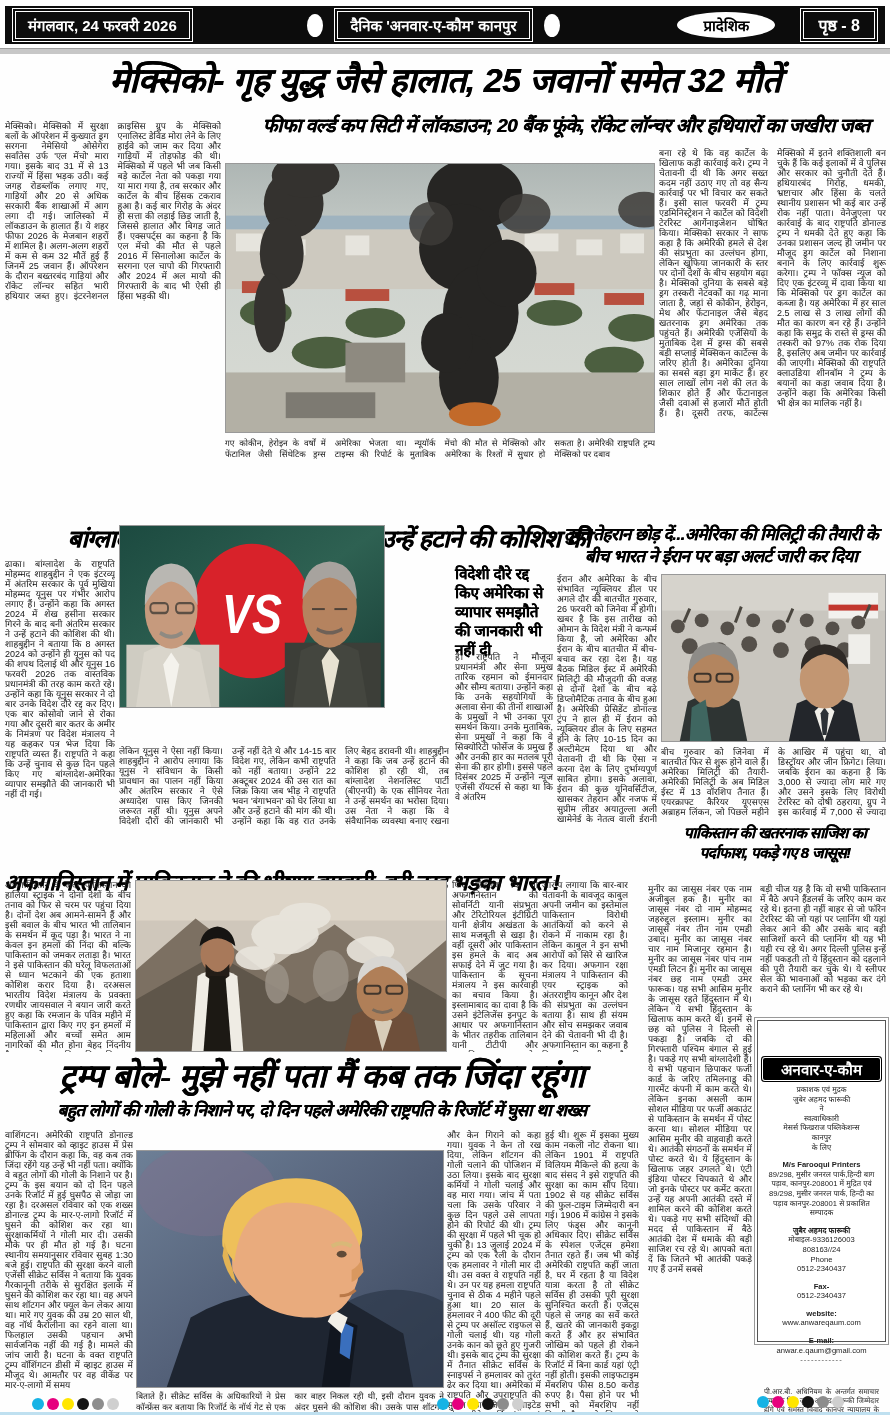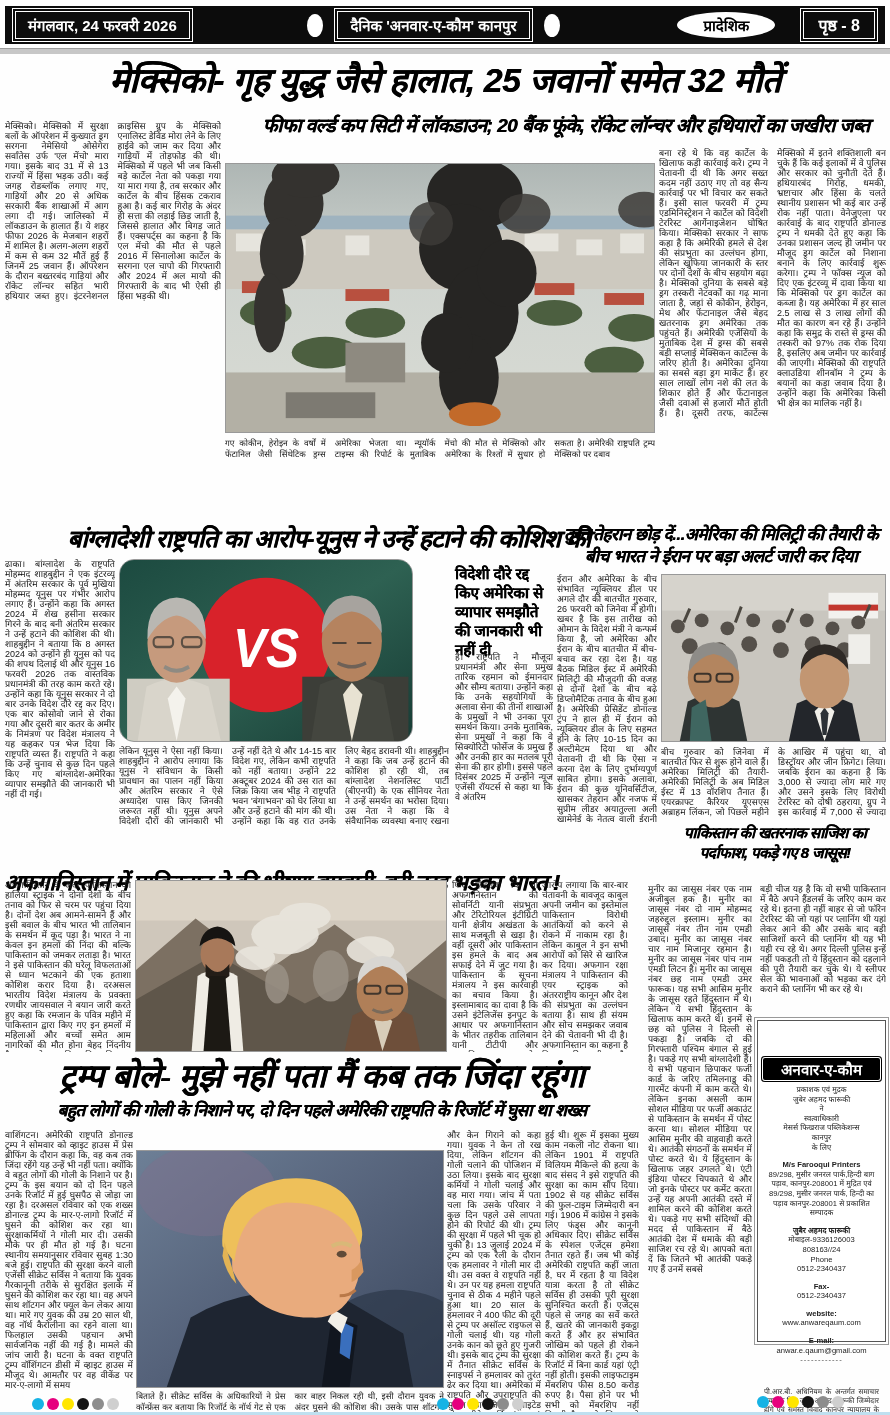--- a/index.html
+++ b/index.html
@@ -27,21 +27,21 @@
   .photo svg{display:block;width:100%;height:100%;}
   
   .mx-hl{top:56px;left:4px;width:882px;font-size:34px;text-align:center;white-space:nowrap;}
   .mx-sub{top:112px;left:246px;width:640px;font-size:19px;white-space:nowrap;text-align:center;}
   .mx-left{top:121px;left:5px;width:216px;height:396px;}
   .mx-photo{top:163px;left:225px;width:430px;height:270px;}
   .mx-right{top:148px;left:659px;width:227px;height:370px;}
   .mx-strip{top:438px;left:225px;width:430px;height:78px;font-size:8.5px;line-height:10.8px;}
   .bd-hl{top:521px;left:4px;width:650px;font-size:24px;white-space:nowrap;text-align:center;}
   .bd-left{top:559px;left:5px;width:110px;height:266px;}
-  .bd-photo{top:559px;left:119px;width:294px;height:183px;border-radius:15px;}
+  .bd-photo{top:525px;left:119px;width:266px;height:183px;}
   .bd-sub{top:564px;left:455px;width:98px;font-size:15px;font-weight:bold;line-height:19px;color:#000;position:absolute;text-shadow:0.3px 0 0 #000;}
   .bd-mid{top:652px;left:455px;width:98px;height:173px;}
   .bd-strip{top:746px;left:119px;width:330px;height:80px;}
   .ir-hl{top:524px;left:556px;width:330px;font-size:17px;line-height:22px;text-align:center;}
   .ir-col{top:574px;left:557px;width:100px;height:248px;}
   .ir-photo{top:574px;left:661px;width:225px;height:168px;}
   .ir-strip{top:747px;left:661px;width:225px;height:74px;}
   .af-hl{top:830px;left:4px;width:662px;font-size:22px;white-space:nowrap;margin-top:36px;}
   .af-left{top:880px;left:5px;width:126px;height:172px;}
   .af-photo{top:880px;left:135px;width:312px;height:172px;}

